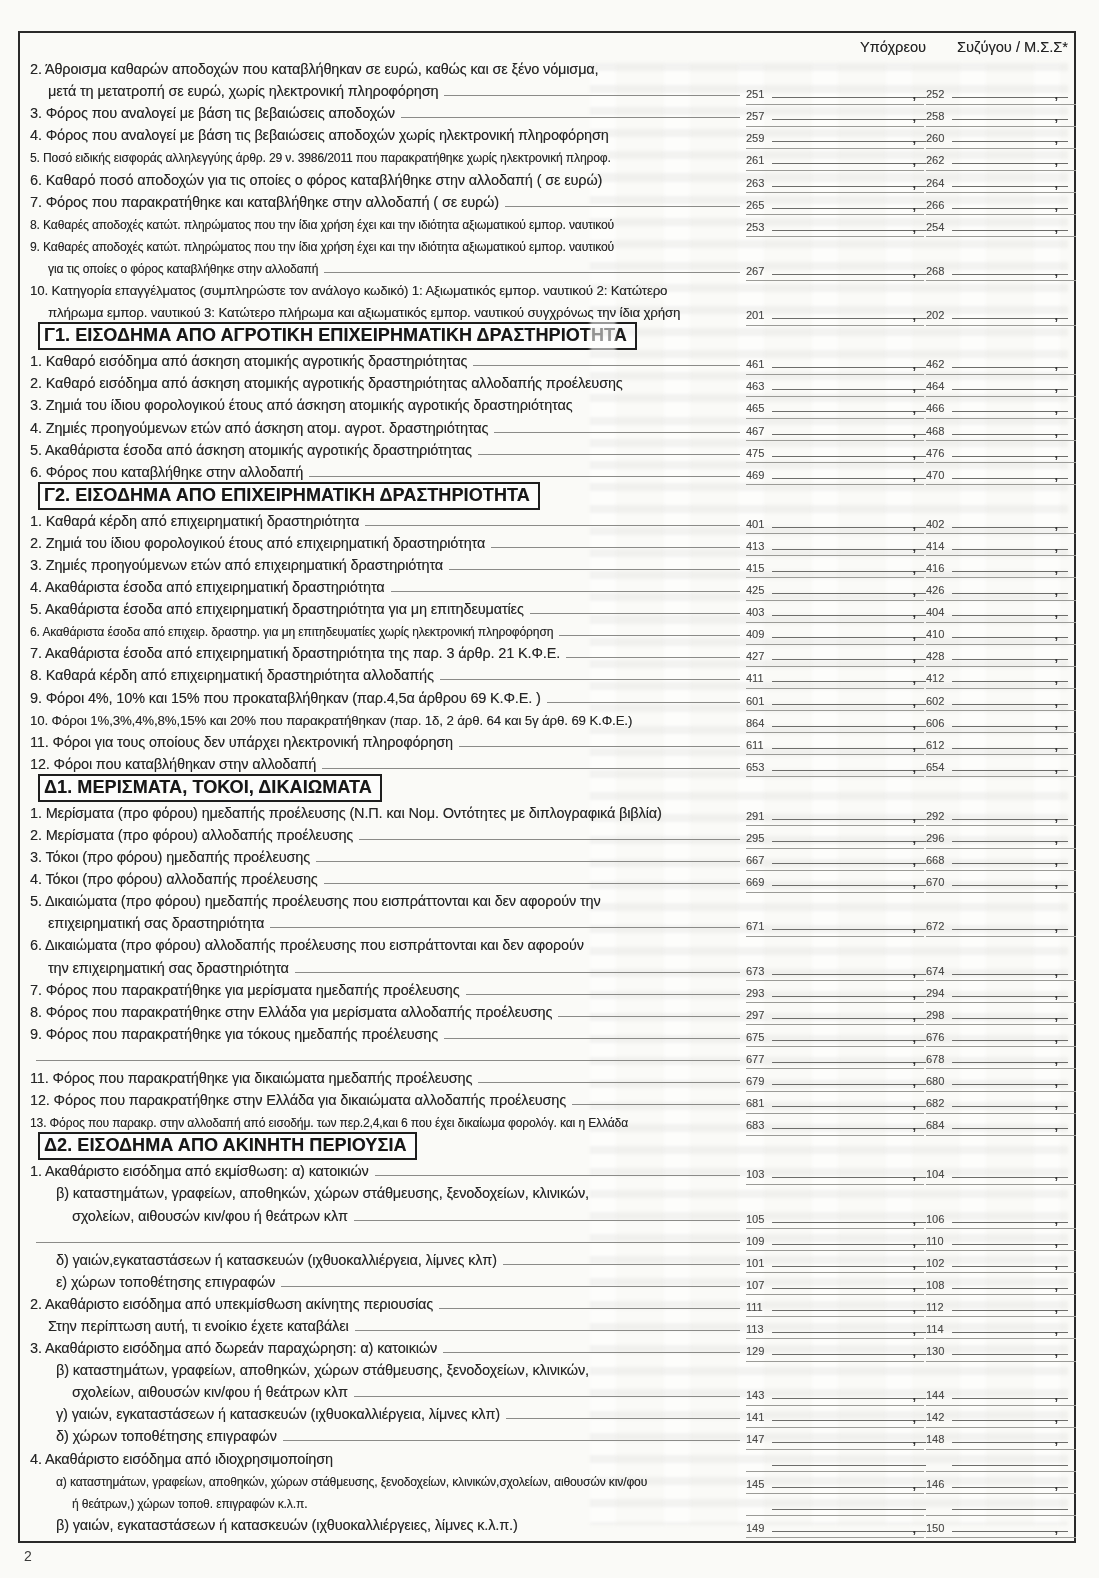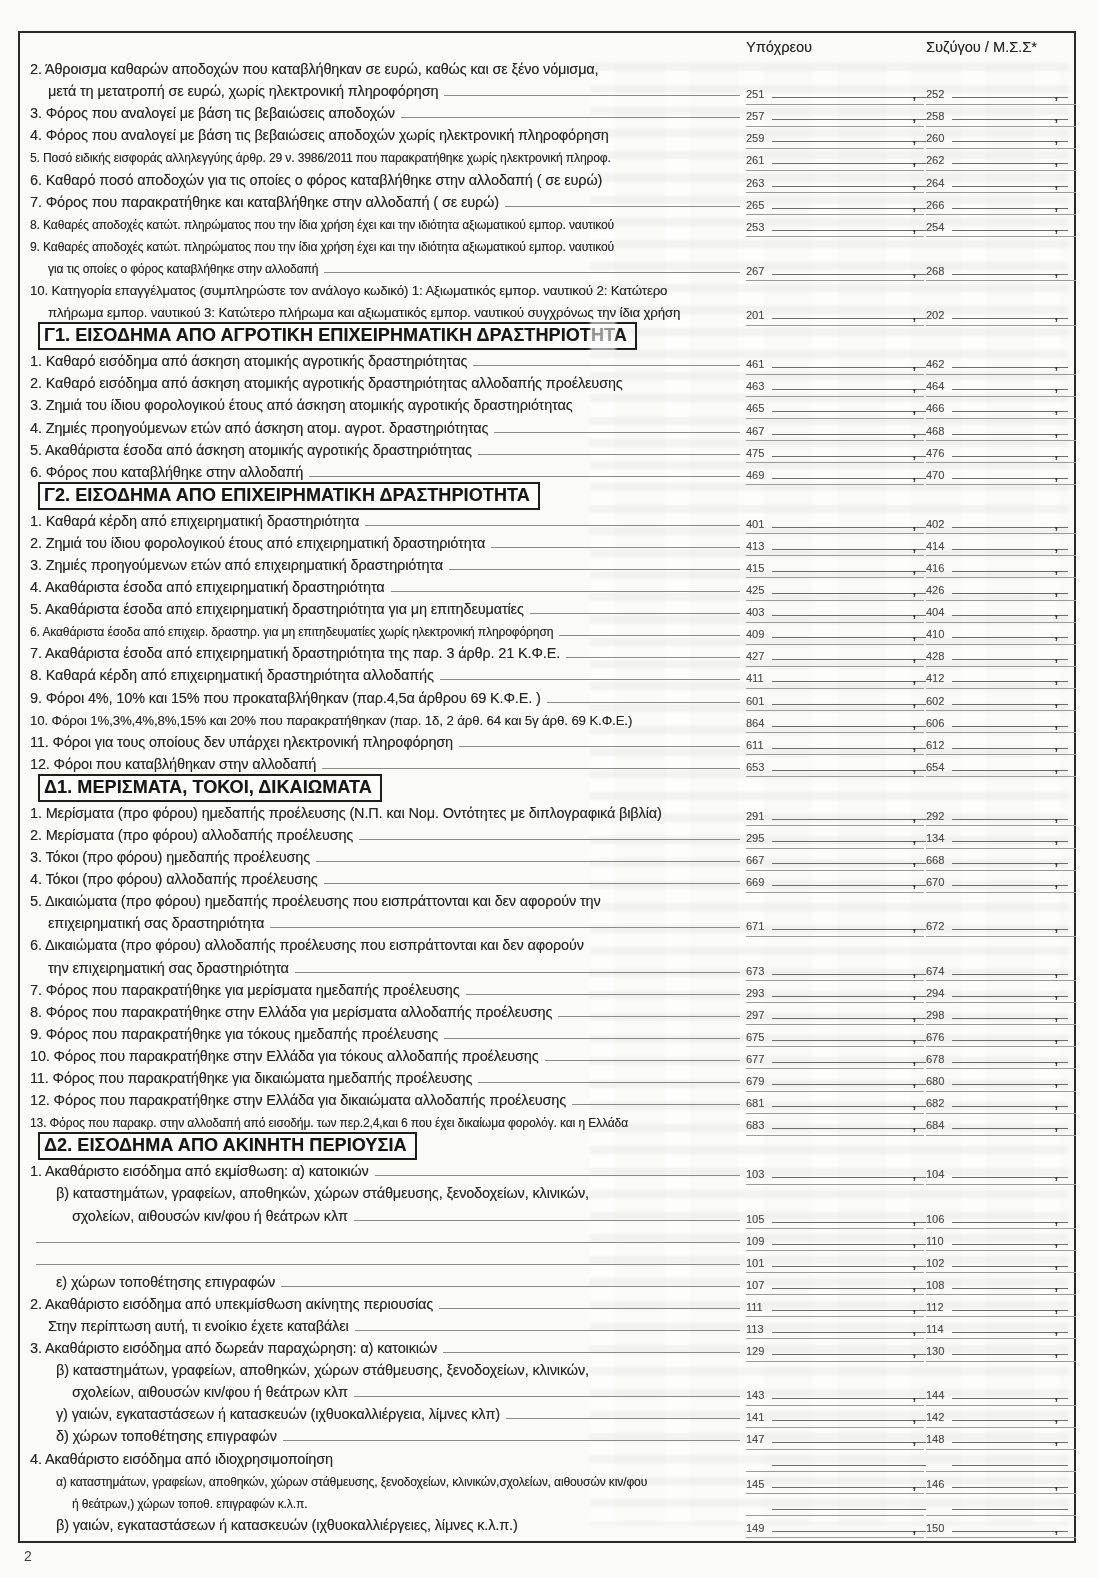--- a/index.html
+++ b/index.html
@@ -23,21 +23,21 @@
     background:
       repeating-linear-gradient(180deg, rgba(118,118,114,0.075) 0 8px, rgba(0,0,0,0) 8px 22.1px),
       repeating-linear-gradient(90deg, rgba(255,255,255,0.55) 0 26px, rgba(255,255,255,0) 26px 74px);
     filter:blur(1.7px);
   }
   .pagenum{position:absolute;left:24px;top:1548px;font-size:14px;color:#3a3a3a;}
 
   
   .colhead{display:flex;align-items:center;height:21px;position:relative;}
   .colhead .spacer{flex:1;}
-  .vh{width:180px;text-align:left;font-size:14.6px;color:#222;
+  .vh{width:180px;text-align:right;font-size:14.6px;color:#222;
       text-shadow:0.2px 0.2px 0.3px rgba(60,60,60,0.45);}
   .vh.vh2{width:142px;}
 
   
   .trow{height:26px;display:flex;align-items:center;margin:1px 0 0 0;}
   .stitle{
     display:inline-block;border:2px solid #1e1e1e;
     padding:1px 8px 2px 4px;font-weight:700;font-size:18px;
     letter-spacing:0.1px;color:#171717;background:rgba(255,255,255,0.6);
     text-shadow:0.2px 0.2px 0.2px rgba(40,40,40,0.5);
@@ -616,21 +616,21 @@
     <span class="lbl">2. Μερίσματα (προ φόρου)  αλλοδαπής προέλευσης</span>
     <span class="leader"></span>
     <span class="vals">
       <span class="vcell">
         <span class="code">295</span>
         <span class="aline">
               <span class="comma">,</span>
             </span>
       </span>
       <span class="vcell vcell2">
-        <span class="code">134</span>
+        <span class="code">296</span>
         <span class="aline">
               <span class="comma">,</span>
             </span>
       </span>
     </span>
   </div>
       <div class="row ind0 sz-n">
     <span class="lbl">3. Τόκοι (προ φόρου) ημεδαπής προέλευσης</span>
     <span class="leader"></span>
     <span class="vals">
@@ -760,21 +760,20 @@
       </span>
       <span class="vcell vcell2">
         <span class="code">676</span>
         <span class="aline">
               <span class="comma">,</span>
             </span>
       </span>
     </span>
   </div>
       <div class="row ind0 sz-n">
-    <span class="lbl">10. Φόρος που παρακρατήθηκε στην Ελλάδα για τόκους αλλοδαπής  προέλευσης</span>
     <span class="leader"></span>
     <span class="vals">
       <span class="vcell">
         <span class="code">677</span>
         <span class="aline">
               <span class="comma">,</span>
             </span>
       </span>
       <span class="vcell vcell2">
         <span class="code">678</span>
@@ -893,20 +892,21 @@
       </span>
       <span class="vcell vcell2">
         <span class="code">110</span>
         <span class="aline">
               <span class="comma">,</span>
             </span>
       </span>
     </span>
   </div>
       <div class="row ind2 sz-n">
+    <span class="lbl">δ) γαιών,εγκαταστάσεων ή κατασκευών (ιχθυοκαλλιέργεια, λίμνες κλπ)</span>
     <span class="leader"></span>
     <span class="vals">
       <span class="vcell">
         <span class="code">101</span>
         <span class="aline">
               <span class="comma">,</span>
             </span>
       </span>
       <span class="vcell vcell2">
         <span class="code">102</span>

